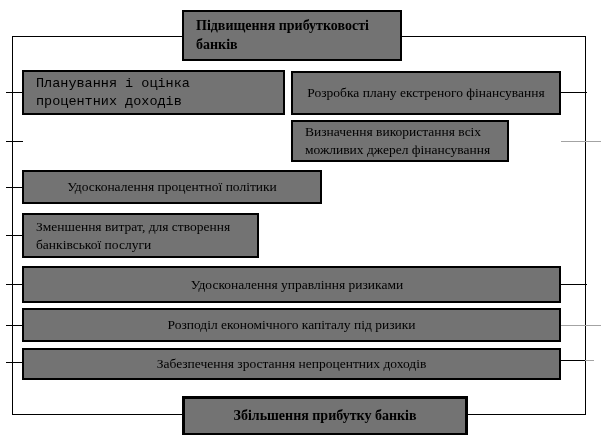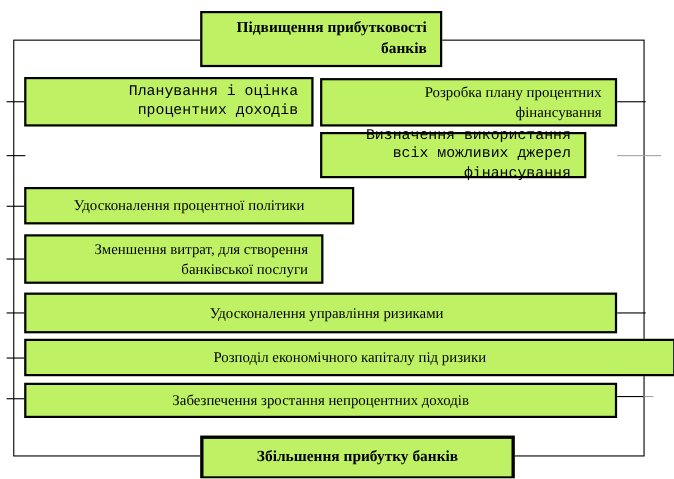--- a/index.html
+++ b/index.html
@@ -16,44 +16,44 @@
     position: absolute;
     left: 12px; top: 36px;
     width: 574px; height: 379px;
     border: 1.4px solid #000000;
     box-sizing: border-box;
     background: transparent;
   }
   .box {
     position: absolute;
     box-sizing: border-box;
-    background: #bef264;
+    background: #737373;
     border: 2.4px solid #000000;
     display: flex;
     align-items: center;
     justify-content: center;
-    text-align: right;
+    text-align: left;
     font-size: 13.5px;
     line-height: 1.3;
     padding: 1px 12px;
   }
   .box.bold {
     font-weight: bold;
     font-size: 14px;
   }
   .box.top-box    { left: 182px; top: 10px;  width: 220px; height: 51px; }
   .box.bottom-box { left: 182px; top: 396px; width: 286px; height: 40px; border-width: 3px; }
   .box.l1 { left: 22px;  top: 70px;  width: 263px; height: 45px; font-family: Liberation Mono, monospace; }
   .box.l2 { left: 22px;  top: 119px; width: 263px; height: 45px; }
   .box.l3 { left: 22px;  top: 170px; width: 300px; height: 34px; }
-  .box.l4 { left: 22px;  top: 213px; width: 272px; height: 45px; }
+  .box.l4 { left: 22px;  top: 213px; width: 237px; height: 45px; }
   .box.r1 { left: 291px; top: 71px;  width: 270px; height: 44px; }
-  .box.r2 { left: 291px; top: 120px; width: 242px; height: 42px; font-family: Liberation Mono, monospace; }
+  .box.r2 { left: 291px; top: 120px; width: 218px; height: 42px; }
   .box.f1 { left: 22px;  top: 266px; width: 539px; height: 37px; padding-left: 23px; }
-  .box.f2 { left: 22px;  top: 308px; width: 592px; height: 34px; }
+  .box.f2 { left: 22px;  top: 308px; width: 539px; height: 34px; }
   .box.f3 { left: 22px;  top: 348px; width: 539px; height: 32px; }
   .tick {
     position: absolute;
     height: 1.4px;
     background: #000000;
   }
   .tick.gray { background: #a3a3a3; }
   .tick.left  { left: 6px;   width: 17px; }
   .tick.right { left: 561px; width: 26px; }
   .tick.right-long { left: 561px; width: 40px; }
@@ -84,21 +84,21 @@
   <div class="tick right-long gray tr4"></div>
   <div class="tick right tr5"></div>
   <div class="tick right-tail gray tr5"></div>
 
   <div class="box bold top-box">Підвищення прибутковості банків</div>
 
   <div class="box l1">Планування і оцінка процентних доходів</div>
   <div class="box l3">Удосконалення процентної політики</div>
   <div class="box l4">Зменшення витрат, для створення банківської послуги</div>
 
-  <div class="box r1">Розробка плану процентних фінансування</div>
+  <div class="box r1">Розробка плану екстреного фінансування</div>
   <div class="box r2">Визначення використання  всіх можливих джерел фінансування</div>
 
   <div class="box f1">Удосконалення управління ризиками</div>
   <div class="box f2">Розподіл економічного капіталу під ризики</div>
   <div class="box f3">Забезпечення зростання непроцентних доходів</div>
 
   <div class="box bold bottom-box">Збільшення прибутку банків</div>
 
 </div>
 

